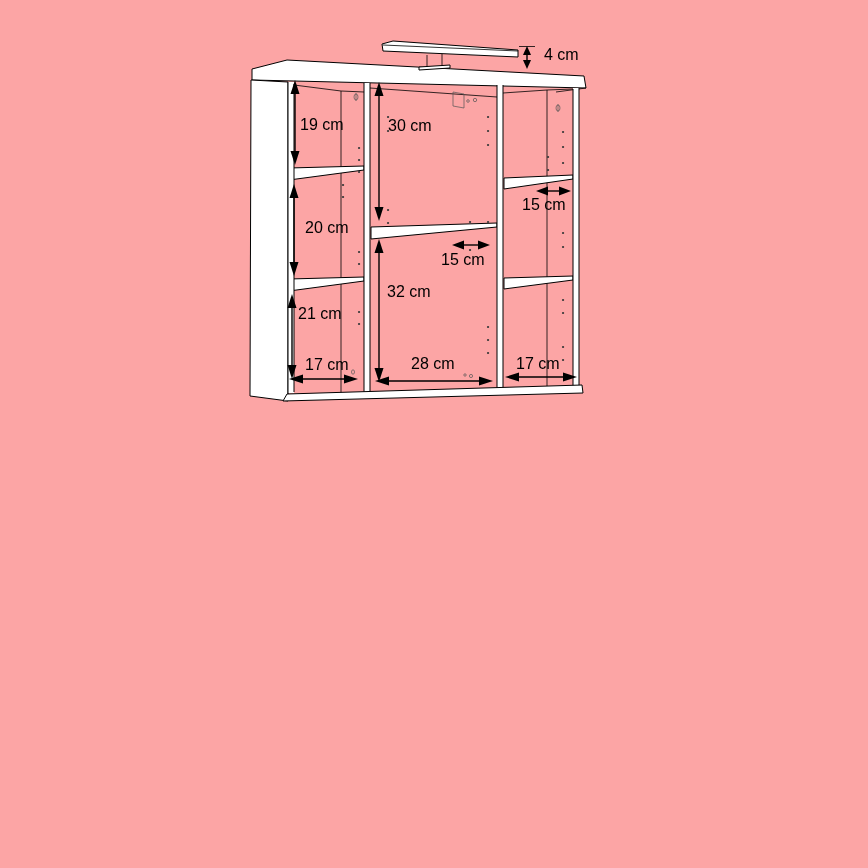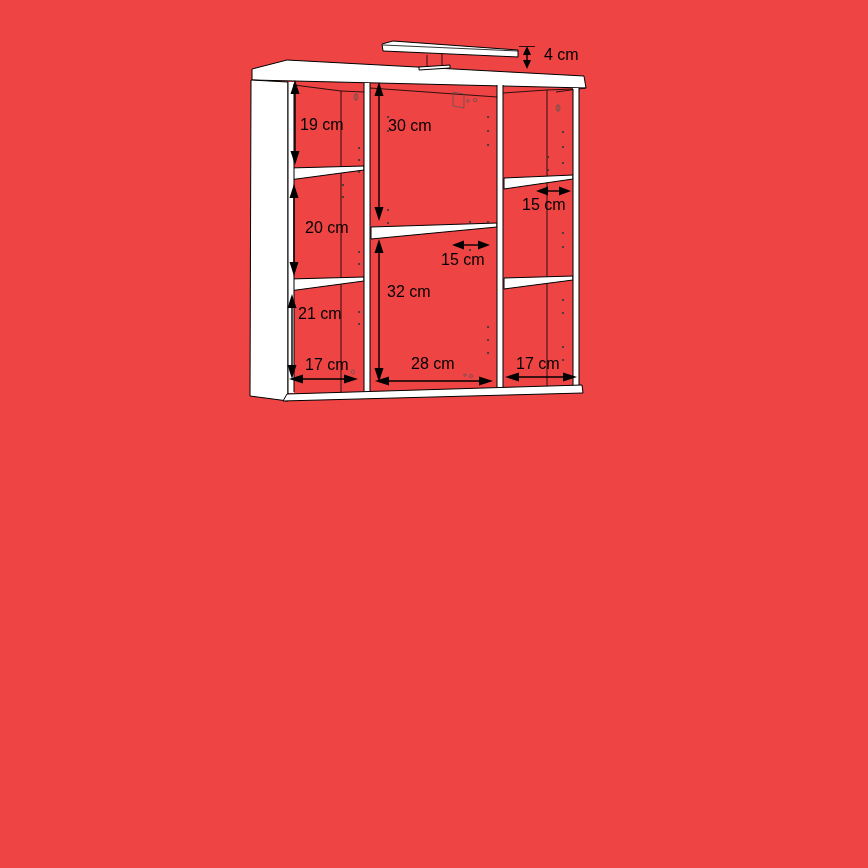--- a/index.html
+++ b/index.html
@@ -1,16 +1,16 @@
 <!DOCTYPE html>
 <html><head>
 <meta charset="utf-8">
 <style>
   html,body{margin:0;padding:0;background:#ffffff;}
-  .stage{position:relative;width:868px;height:868px;background:#ef4444;overflow:hidden;}
+  .stage{position:relative;width:868px;height:868px;background:#fca5a5;overflow:hidden;}
   svg text{font-family:"Liberation Sans","DejaVu Sans",sans-serif;font-size:16px;fill:#000;}
   .ln{stroke:#000;fill:none;stroke-width:1;}
   .thin{stroke:#000;fill:none;stroke-width:0.8;}
   .panel{fill:#ffffff;stroke:#000;stroke-width:1;}
   .panel-nostroke{fill:#ffffff;stroke:none;}
   .dim{stroke:#000;stroke-width:1.4;fill:none;}
   .head{fill:#000;stroke:none;}
   .dots{stroke:#3a3a3a;stroke-width:2.2;stroke-linecap:round;fill:none;}
   .tinymark{stroke:#555;stroke-width:0.7;fill:none;}
 </style>

